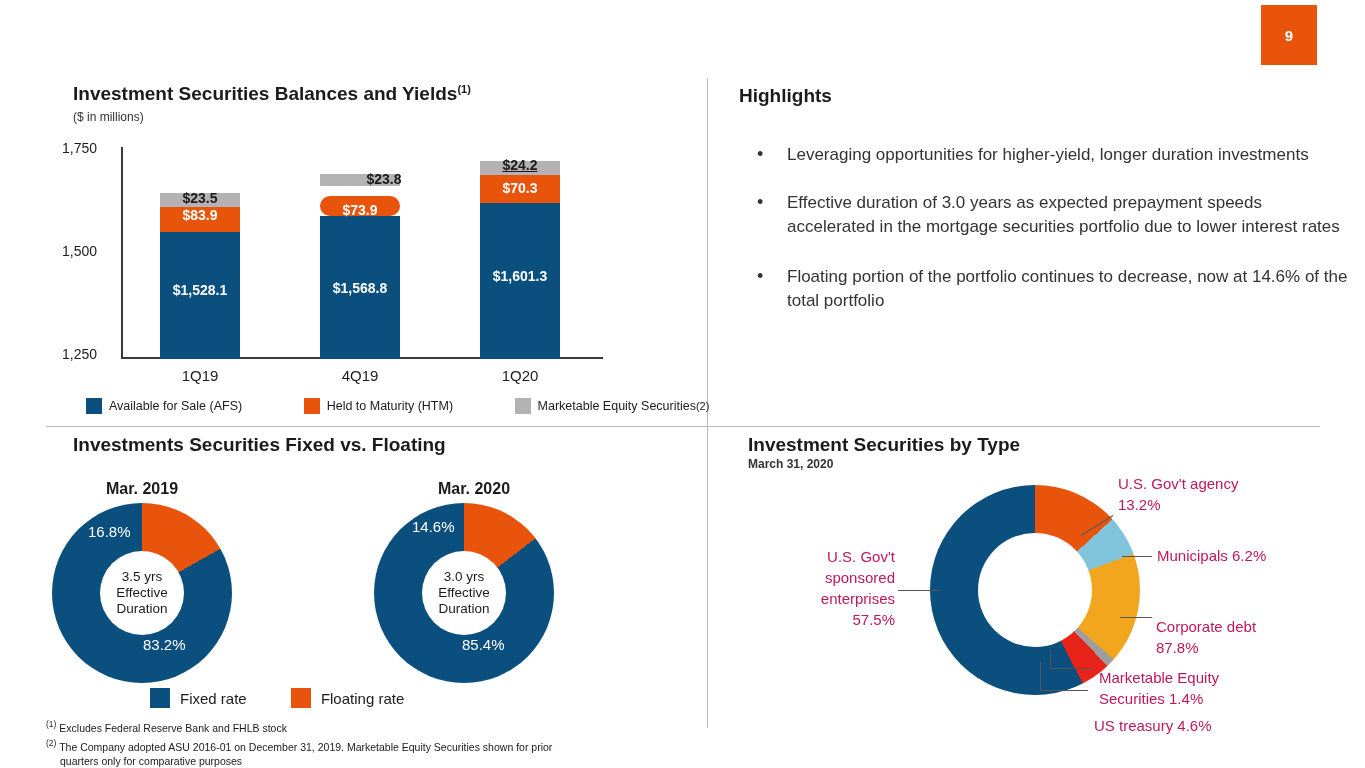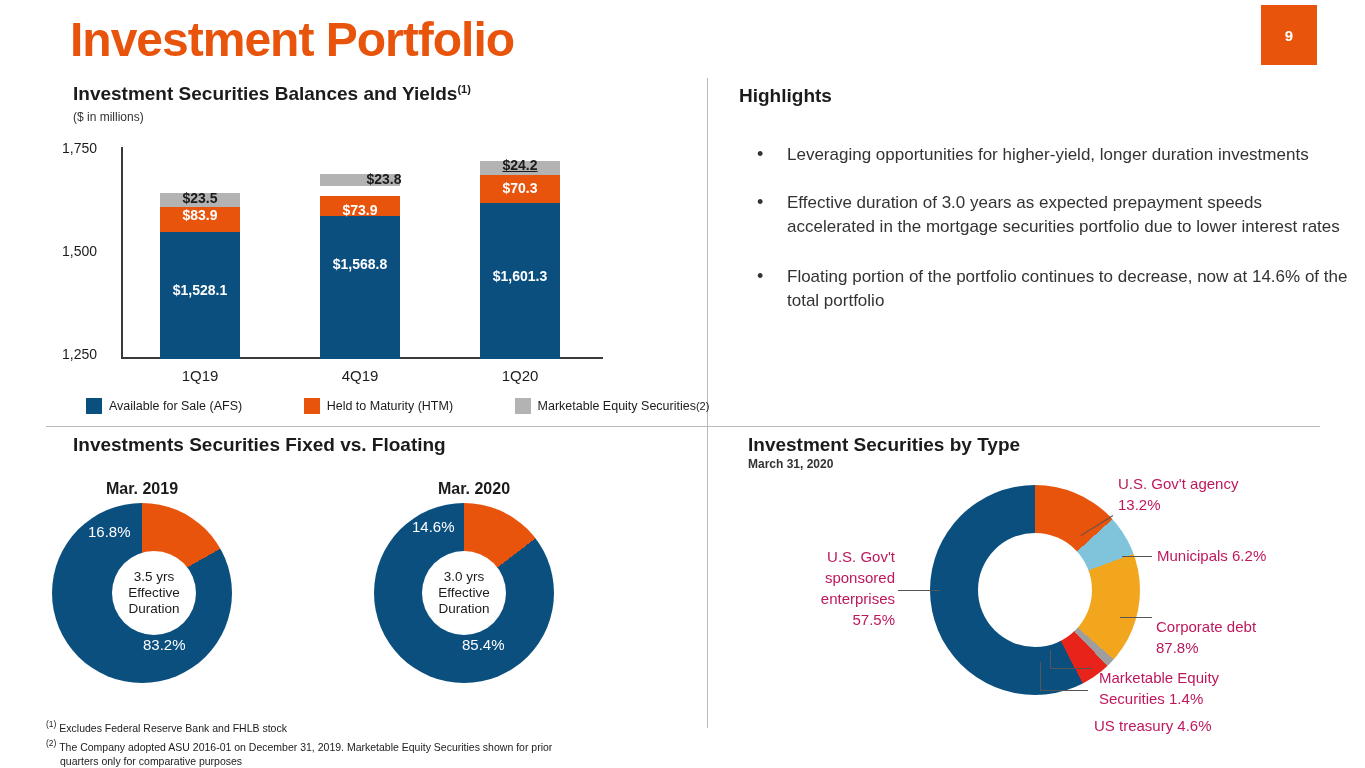--- a/index.html
+++ b/index.html
@@ -109,21 +109,20 @@
   
   #footnotes { position:absolute; left:46px; top:718px; font-size:10.5px; color:#1b1b1b; line-height:13px; }
   #footnotes .fn { margin-bottom:2px; }
   #footnotes sup { font-size:8.5px; }
 </style>
 </head>
 <body>
 
 <div class="slide">
 
-  <div id="page-title">Investment Portfolio</div>
   <div id="page-number-box">9</div>
 
   <div class="v-divider" style="left:707px; top:78px; height:650px;"></div>
   <div class="h-divider" style="left:46px; top:426px; width:1274px;"></div>
 
   <div class="sec-title" style="left:73px; top:83px;">
     <span>Investment Securities Balances and Yields</span><span class="sup">(1)</span>
   </div>
   <div class="sec-sub" style="left:73px; top:110px;">($ in millions)</div>
 
@@ -144,23 +143,23 @@
         <div class="seg-label" style="top:8px;">$83.9</div>
       </div>
       <div class="seg mes" style="bottom:152px; height:14px;">
         <div class="seg-label dark" style="top:-3px;">$23.5</div>
       </div>
     </div>
     <div class="cat-label" style="left:94px; top:232px;">1Q19</div>
 
     <div class="bar-group" style="left:274px; bottom:51px; width:80px; height:185px;">
       <div class="seg afs" style="bottom:0; height:143px;">
-        <div class="seg-label" style="top:40px;text-align:center;">$1,568.8</div>
-      </div>
-      <div class="seg htm" style="bottom:143px; height:20px;">
+        <div class="seg-label" style="top:64px;text-align:center;">$1,568.8</div>
+      </div>
+      <div class="seg htm" style="bottom:143px; height:20px;border-radius:12px;">
         <div class="seg-label" style="top:6px;">$73.9</div>
       </div>
       <div class="seg mes" style="bottom:173px; height:12px;padding-left:24px;">
         <div class="seg-label dark" style="top:-3px;">$23.8</div>
       </div>
     </div>
     <div class="cat-label" style="left:254px; top:232px;">4Q19</div>
 
     <div class="bar-group" style="left:434px; bottom:51px; width:80px; height:198px;">
       <div class="seg afs" style="bottom:0; height:156px;">
@@ -197,21 +196,21 @@
     <li>Leveraging opportunities for higher-yield, longer duration investments</li>
     <li style="margin-bottom:26px;">Effective duration of 3.0 years as expected prepayment speeds accelerated in the mortgage securities portfolio due to lower interest rates</li>
     <li>Floating portion of the portfolio continues to decrease, now at 14.6% of the total portfolio</li>
   </ul>
 
   <div class="sec-title" style="left:73px; top:434px;">Investments Securities Fixed vs. Floating</div>
 
   <div class="donut-title" style="left:42px; top:480px;">Mar. 2019</div>
   <div class="pie" style="left:52px; top:503px; width:180px; height:180px;
               background:conic-gradient(from 0deg, #E8540C 0deg 60.5deg, #0B4F7F 60.5deg 360deg);"></div>
-  <div class="pie-hole" style="left:112px; top:551px; width:84px; height:84px;">
+  <div class="pie-hole" style="left:100px; top:551px; width:84px; height:84px;">
     <div>
       <div>3.5 yrs</div>
       <div>Effective</div>
       <div>Duration</div>
     </div>
   </div>
   <div class="pct" style="left:88px; top:523px;">16.8%</div>
   <div class="pct" style="left:143px; top:636px;">83.2%</div>
 
   <div class="donut-title" style="left:374px; top:480px;">Mar. 2020</div>
@@ -220,20 +219,30 @@
   <div class="pie-hole" style="left:422px; top:551px; width:84px; height:84px;">
     <div>
       <div>3.0 yrs</div>
       <div>Effective</div>
       <div>Duration</div>
     </div>
   </div>
   <div class="pct" style="left:412px; top:518px;">14.6%</div>
   <div class="pct" style="left:462px; top:636px;">85.4%</div>
 
+  <div id="ff-legend">
+    <span class="item">
+      <span class="swatch" style="background:#0B4F7F;"></span>
+      <span>Fixed rate</span>
+    </span>
+    <span class="item">
+      <span class="swatch" style="background:#E8540C;"></span>
+      <span>Floating rate</span>
+    </span>
+  </div>
 
   <div class="sec-title" style="left:748px; top:434px;">Investment Securities by Type</div>
   <div class="sec-sub" style="left:748px; top:457px; font-weight:bold;">March 31, 2020</div>
 
   <div class="pie" style="left:930px; top:485px; width:210px; height:210px;
               background:conic-gradient(from 0deg,
                 #E8540C 0deg 47.5deg,
                 #7FC4DB 47.5deg 69.8deg,
                 #F2A61E 69.8deg 131.4deg,
                 #9e9e9e 131.4deg 136.4deg,

